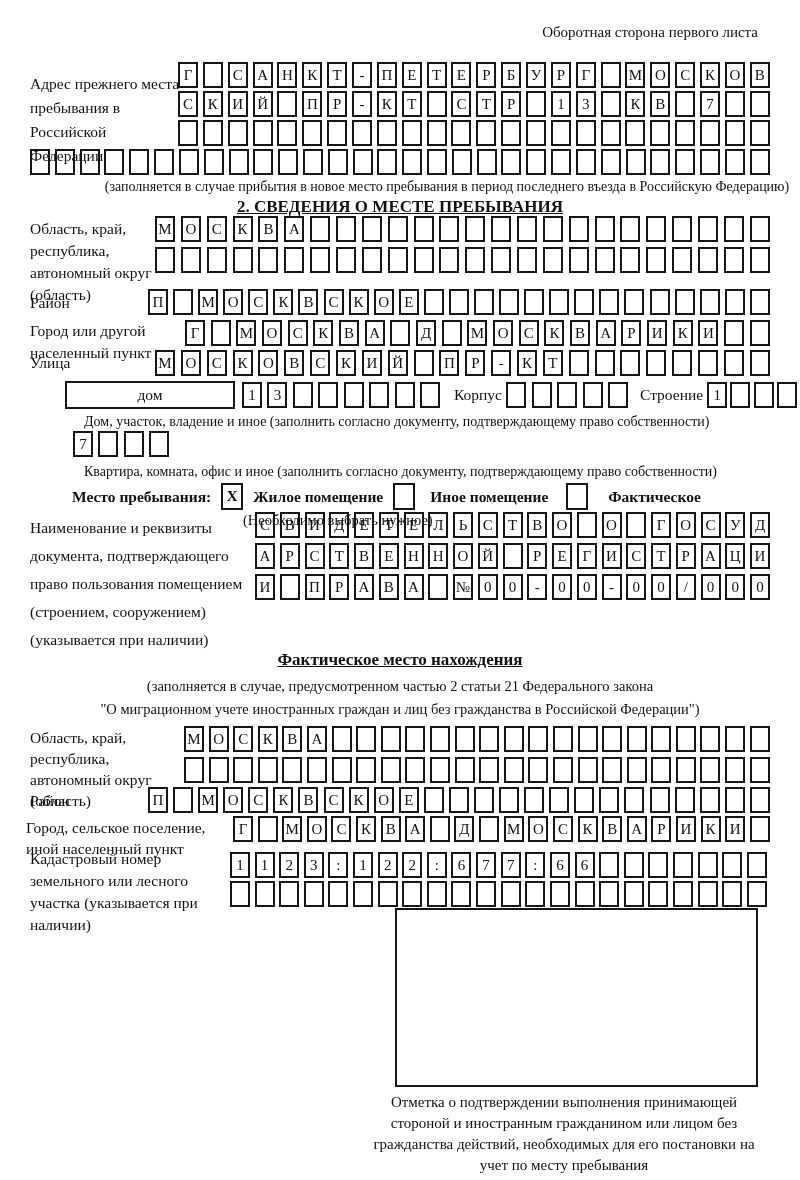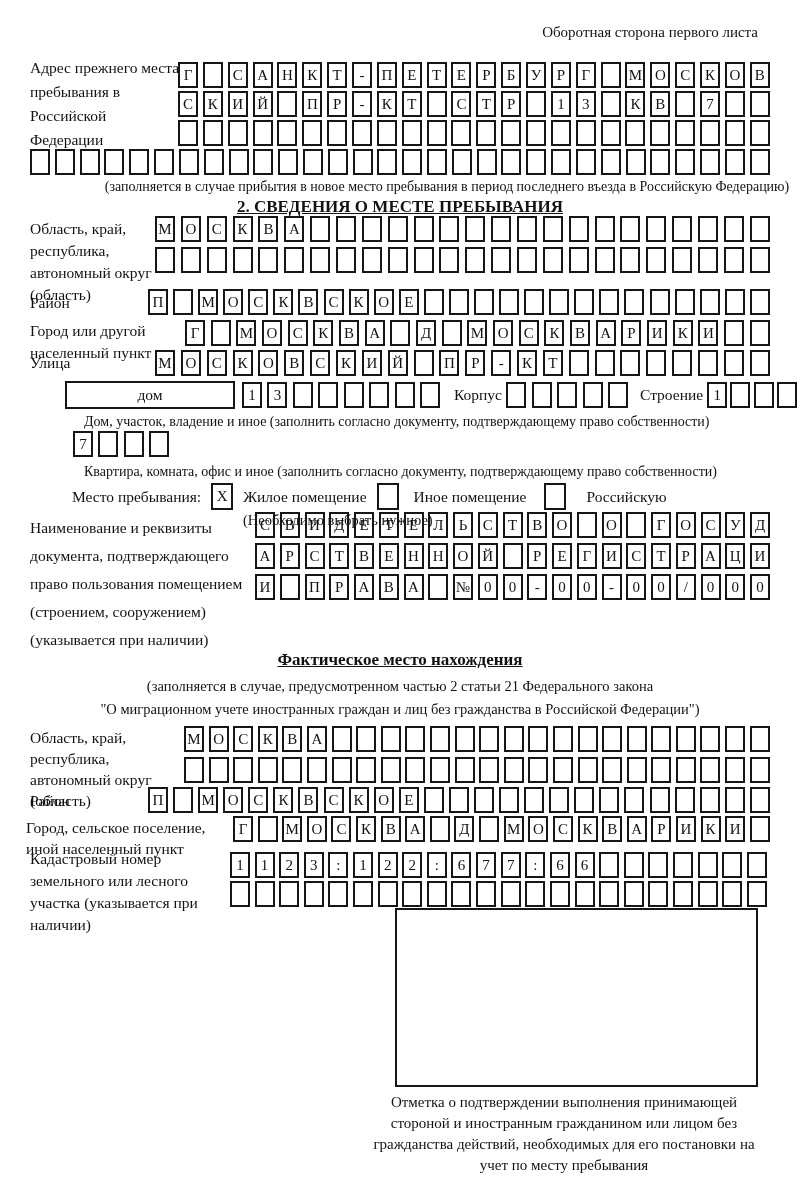--- a/index.html
+++ b/index.html
@@ -31,21 +31,21 @@
   .inline-label { font-size:15.5px; white-space:nowrap; }
   .stamp-box { border:2px solid #161616; box-sizing:border-box; background:#fff; }
   .note-right { font-size:15px; }
   .subtitle { font-size:14.5px; }
 </style>
 </head>
 <body>
 
 <div class="abs note-right" style="top:24px; right:42px;">Оборотная сторона первого листа</div>
 
-<div class="abs label" style="top:56px; left:30px; width:150px; line-height:24px;">Адрес прежнего места пребывания в Российской Федерации</div>
+<div class="abs label" style="top:72px; left:30px; width:150px; line-height:24px;">Адрес прежнего места пребывания в Российской Федерации</div>
 <div class="abs cells" style="top:62px; left:178px; width:592px;">
     <span class="cell">Г</span>
     <span class="cell"></span>
     <span class="cell">С</span>
     <span class="cell">А</span>
     <span class="cell">Н</span>
     <span class="cell">К</span>
     <span class="cell">Т</span>
     <span class="cell">-</span>
     <span class="cell">П</span>
@@ -324,28 +324,28 @@
 <div class="abs row-flex" style="top:431px; left:30px;">
   <div class="cells" style="width:96px; margin-left:8px;">
       <span class="cell">7</span>
       <span class="cell"></span>
       <span class="cell"></span>
       <span class="cell"></span>
     </div>
 </div>
 <div class="abs caption" style="top:464px; left:37px;">Квартира, комната, офис и иное (заполнить согласно документу, подтверждающему право собственности)</div>
 
-<div class="abs row-flex" style="top:483px; left:37px;">
+<div class="abs row-flex" style="top:483px; left:37px;font-weight:bold;">
   <span class="inline-label">Место пребывания:</span>
   <span class="checkbox" style="margin-left:10px;">X</span>
   <span class="inline-label" style="margin-left:10px;">Жилое помещение</span>
   <span class="checkbox" style="margin-left:10px;"></span>
   <span class="inline-label" style="margin-left:15px;">Иное помещение</span>
   <span class="checkbox" style="margin-left:18px;"></span>
-  <span class="inline-label" style="margin-left:20px;">Российскую</span>
+  <span class="inline-label" style="margin-left:20px;">Фактическое</span>
 </div>
 <div class="abs subtitle" style="top:512px; left:243px;">(Необходимо выбрать нужное)</div>
 
 <div class="abs label" style="top:514px; left:30px; width:228px; line-height:28px;">Наименование и реквизиты документа, подтверждающего право пользования помещением (строением, сооружением) (указывается при наличии)</div>
 <div class="abs cells" style="top:512px; left:255px; width:515px;">
     <span class="cell">С</span>
     <span class="cell">В</span>
     <span class="cell">И</span>
     <span class="cell">Д</span>
     <span class="cell">Е</span>

